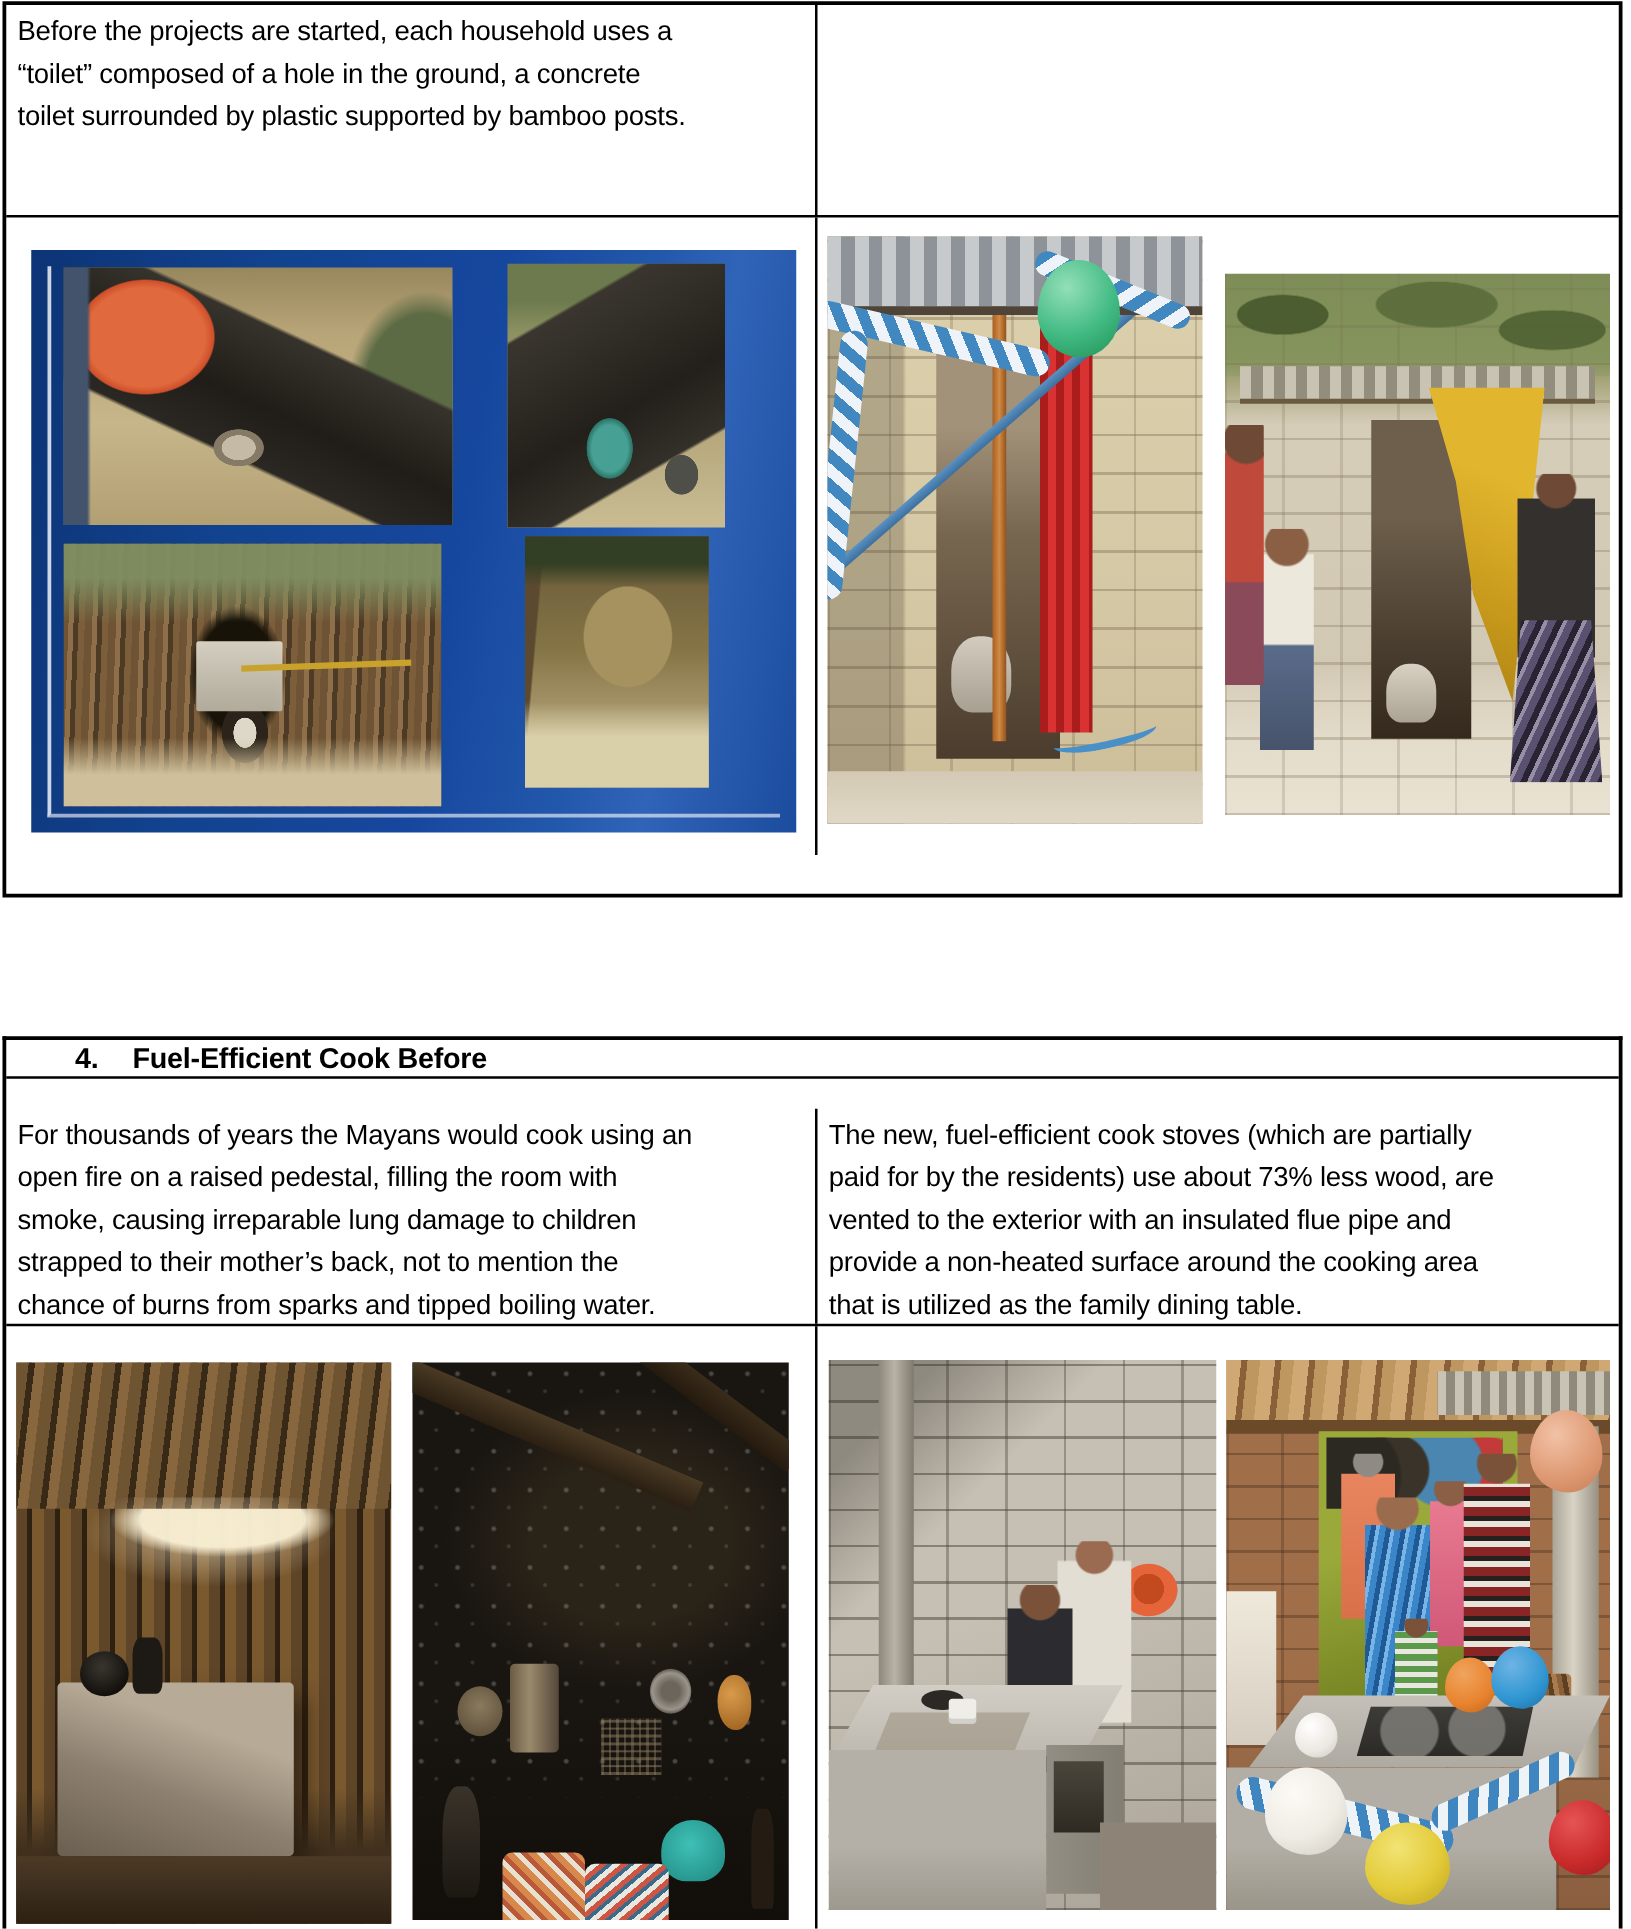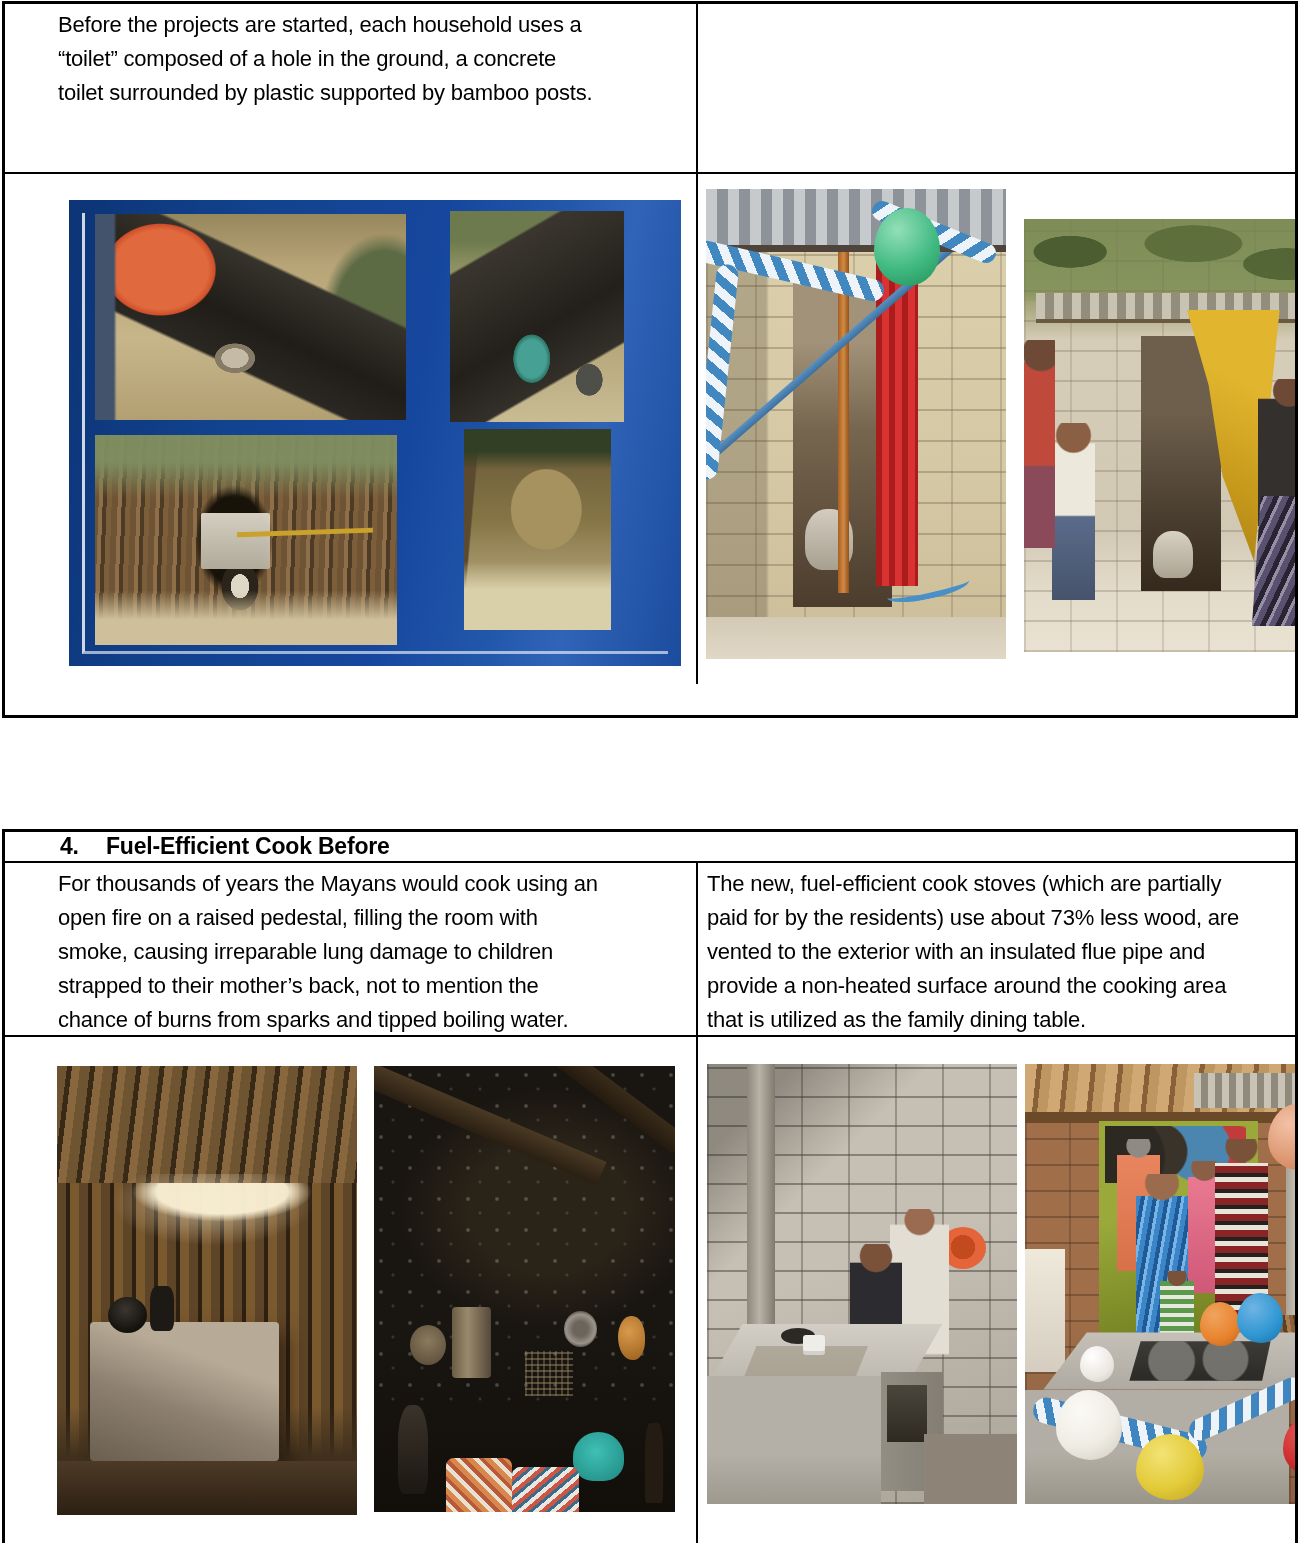--- a/index.html
+++ b/index.html
@@ -4,24 +4,24 @@
 <style>
   html,body{margin:0;padding:0;background:#fff;}
   .page{position:relative;width:1305px;height:1543px;background:#fff;overflow:hidden;
         font-family:"Liberation Sans",sans-serif;color:#000;}
   .doc-table{position:absolute;left:2px;width:1290px;border:3px solid #000;background:#fff;}
   .t1{top:1px;height:711px;}
   .t2{top:829px;height:714px;border-bottom:none;}
   .thead{height:29px;border-bottom:2px solid #000;font-weight:bold;font-size:23px;
          line-height:29px;padding-left:55px;letter-spacing:-0.2px;}
   .hnum{display:inline-block;min-width:20px;margin-right:26px;}
-  .trow{display:flex;padding-left:44px;}
+  .trow{display:flex;}
   .textrow{border-bottom:2px solid #000;}
   .t1 .textrow{height:168px;}
-  .t2 .textrow{height:172px;}
+  .t2 .textrow{height:172px;margin-top:24px;}
   .t1 .photorow{height:510px;}
   .t2 .photorow{height:509px;}
   .cell{position:relative;box-sizing:border-box;}
   .cl{width:649px;border-right:2px solid #000;flex:none;}
   .cr{flex:1;}
   .txt{font-size:22px;line-height:34px;padding:4px 8px 0 9px;white-space:pre-line;
        letter-spacing:-0.2px;overflow:hidden;}
   .pcell{overflow:hidden;}
   .photo{position:absolute;overflow:hidden;}
   .obj{position:absolute;}

